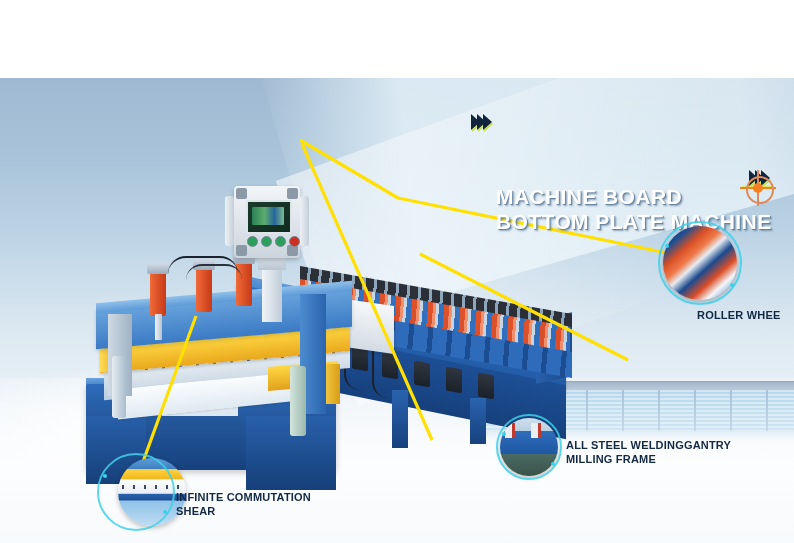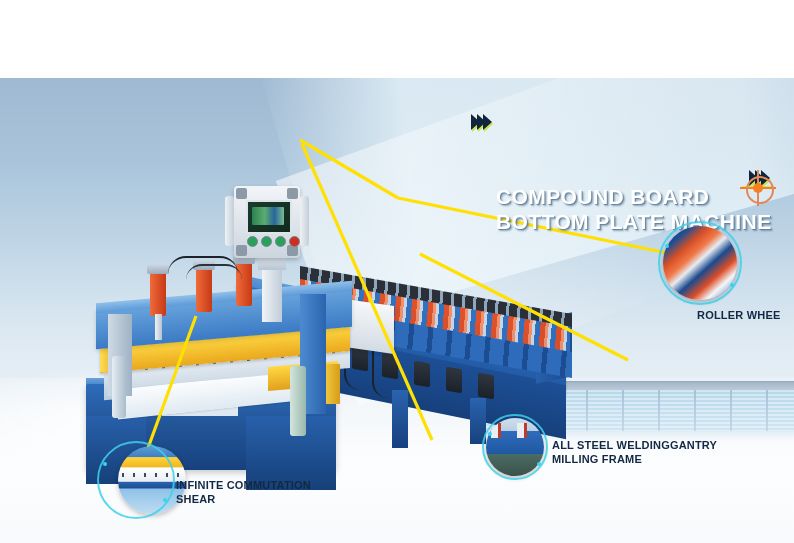--- a/index.html
+++ b/index.html
@@ -299,21 +299,21 @@
       <g stroke="#ffe000" stroke-width="3.2" fill="none">
         <line x1="302" y1="66" x2="432" y2="362"></line>
         <line x1="300" y1="62" x2="398" y2="120"></line>
         <line x1="398" y1="120" x2="672" y2="176"></line>
         <line x1="420" y1="176" x2="628" y2="282"></line>
         <line x1="196" y1="238" x2="140" y2="392"></line>
       </g>
     </svg>
 
     <div id="title-block">
-      <div class="hero-line">COMPOUND BOARD</div>
+      <div class="hero-line">MACHINE BOARD</div>
       <div class="hero-line">BOTTOM PLATE MACHINE</div>
     </div>
     <div class="chev" style="left:474px;top:36px;">
       <span></span>
         <span></span>
         <span></span>
     </div>
     <div class="chev" style="left:752px;top:92px;">
       <span></span>
         <span></span>
@@ -330,32 +330,32 @@
     <div class="callout" style="left:663px;top:148px;">
       <div class="thumb" style="--d:74px;">
         <div class="t-roller"></div>
           <div class="bars t-roller" style="background:none"></div>
       </div>
       <div class="ring" style="left:-5px;top:-5px;width:80px;height:80px;"></div>
       <div class="callout-label" style="position:absolute;left:34px;top:82px;width:130px;">ROLLER WHEE</div>
     </div>
 
 
-    <div class="callout" style="left:486px;top:340px;">
+    <div class="callout" style="left:500px;top:340px;">
       <div class="thumb" style="--d:58px;">
         <div class="t-gantry">
             <div class="blocks"></div>
           </div>
       </div>
       <div class="ring" style="left:-4px;top:-4px;width:62px;height:62px;"></div>
       <div class="callout-label" style="position:absolute;left:66px;top:20px;width:190px;">ALL STEEL WELDINGGANTRY
 MILLING FRAME</div>
     </div>
 
-    <div class="callout" style="left:102px;top:368px;padding-left:16px;">
+    <div class="callout" style="left:102px;top:380px;padding-left:16px;">
       <div class="thumb" style="--d:68px;">
         <div class="t-shear">
             <div class="pins"></div>
           </div>
       </div>
       <div class="ring" style="left:-5px;top:-5px;width:74px;height:74px;"></div>
       <div class="callout-label" style="position:absolute;left:74px;top:32px;width:170px;">INFINITE COMMUTATION
 SHEAR</div>
     </div>
 

